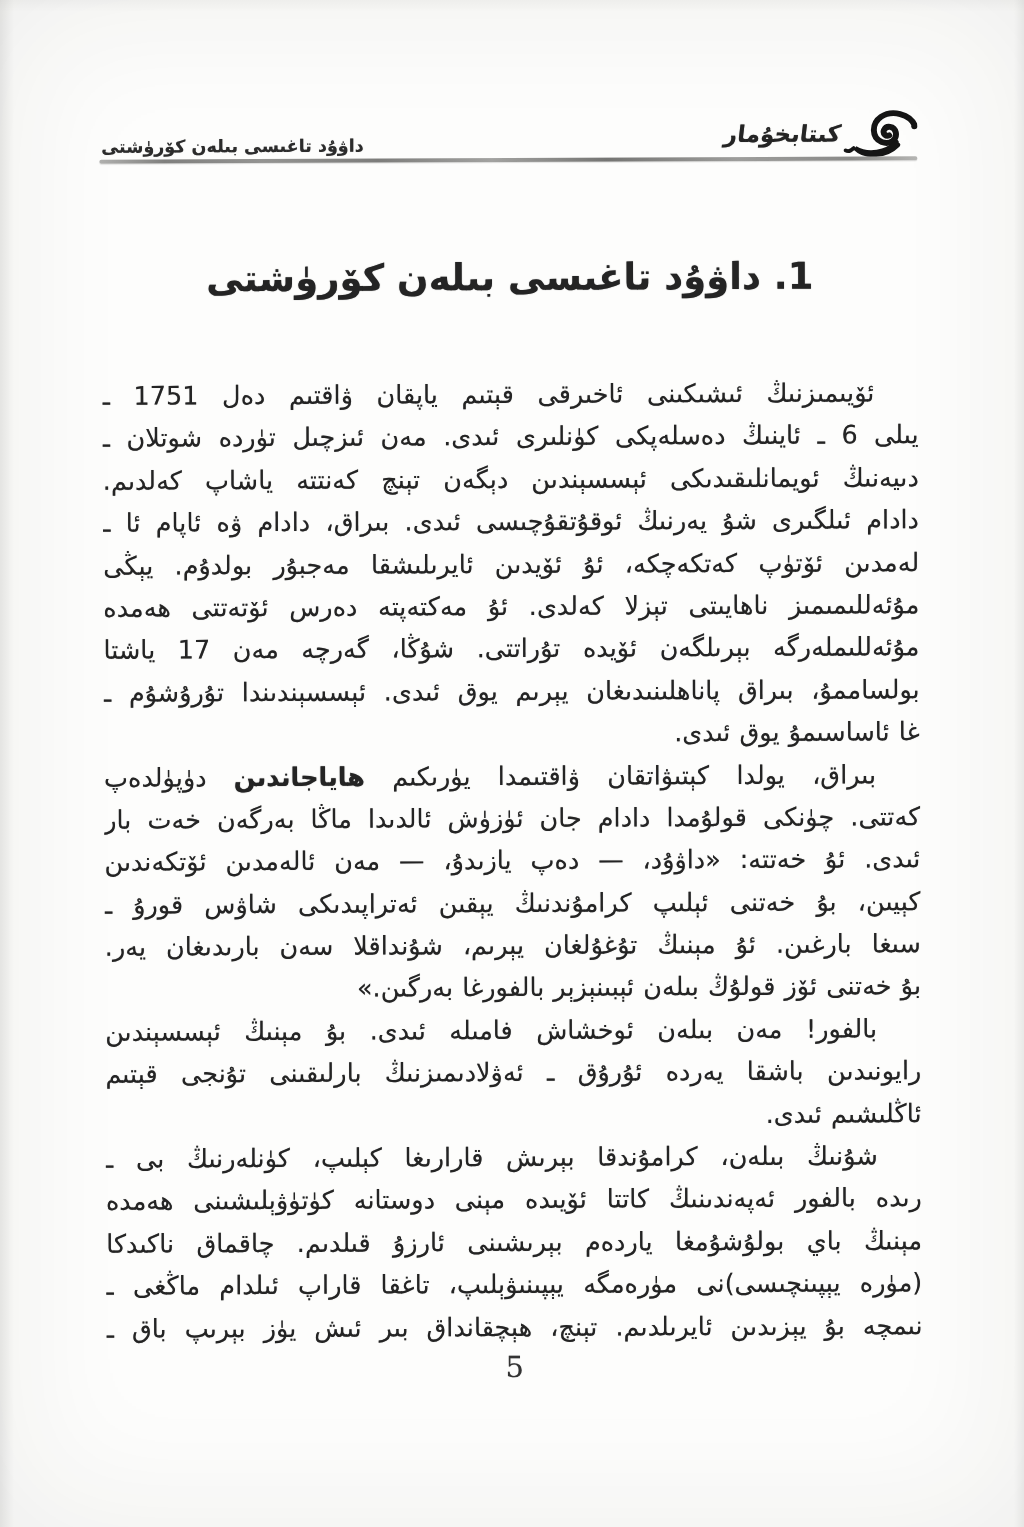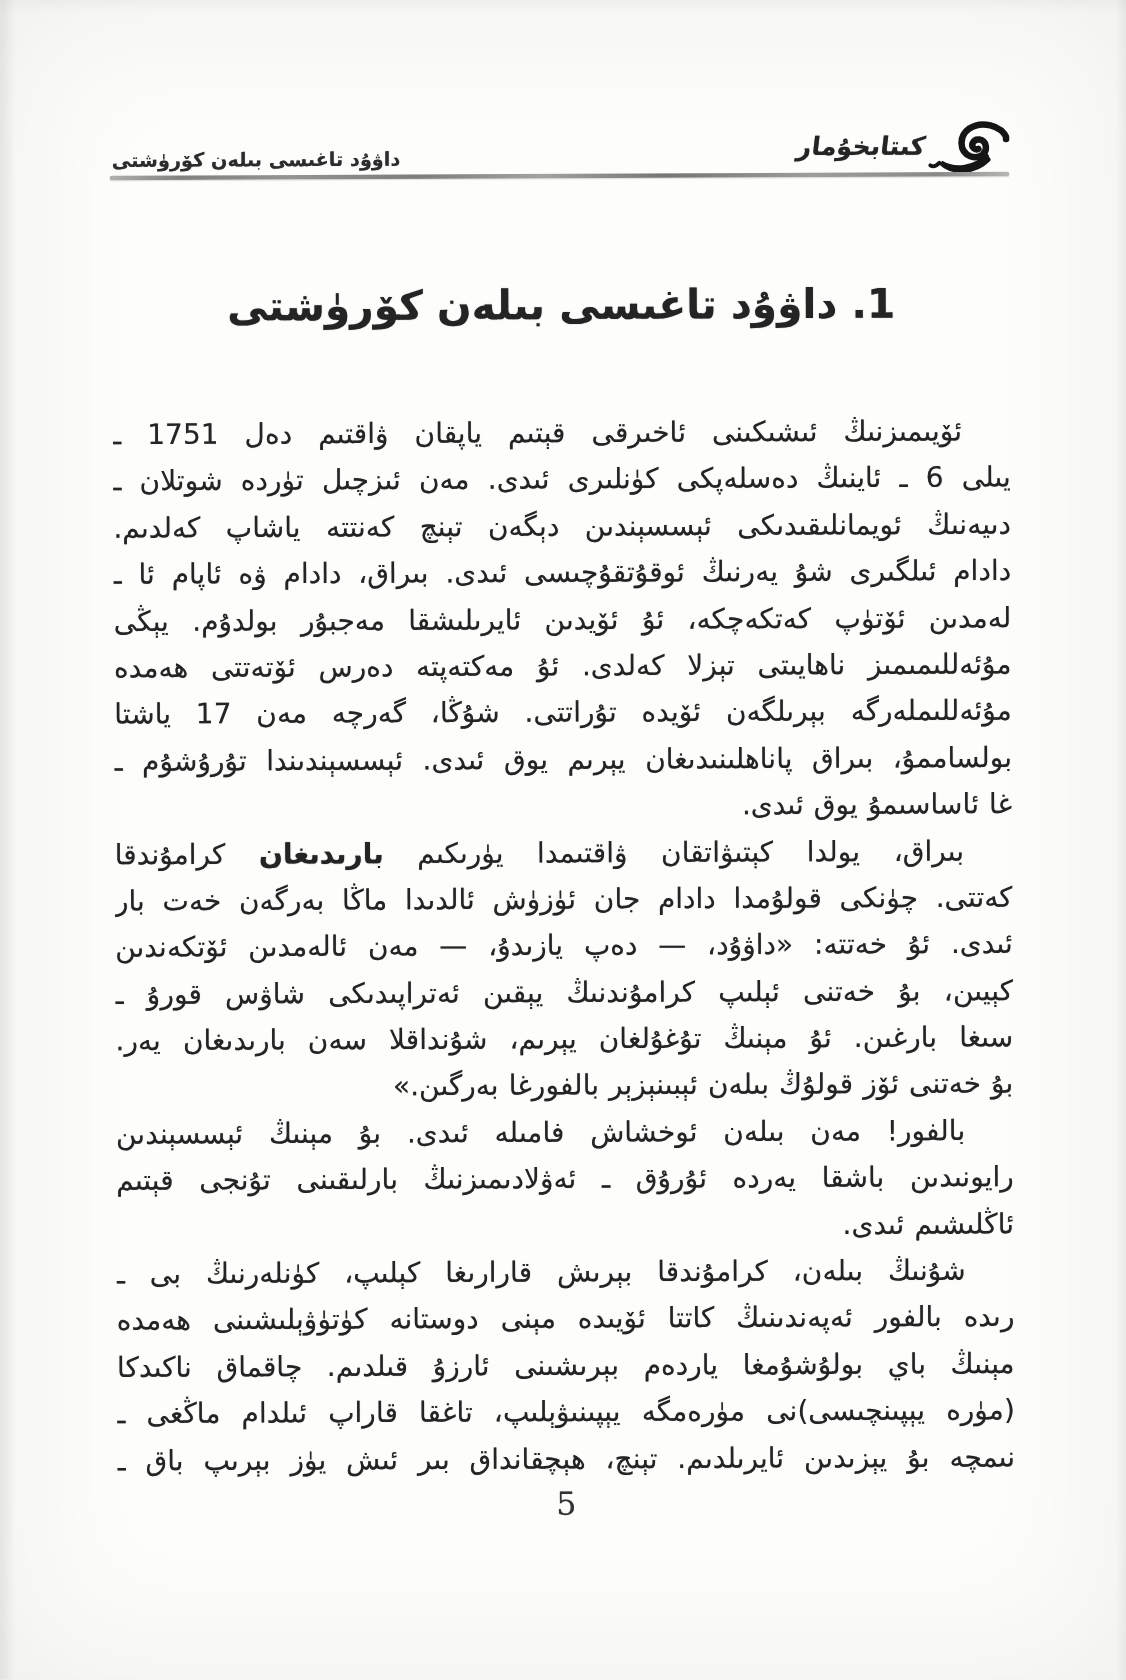--- a/index.html
+++ b/index.html
@@ -117,22 +117,22 @@
       <div class="line">دىيەنىڭ ئويمانلىقىدىكى ئېسسېندىن دېگەن تېنچ كەنتتە ياشاپ كەلدىم.</div>
       <div class="line">دادام ئىلگىرى شۇ يەرنىڭ ئوقۇتقۇچىسى ئىدى. بىراق، دادام ۋە ئاپام ئا ـ</div>
       <div class="line">لەمدىن ئۆتۈپ كەتكەچكە، ئۇ ئۆيدىن ئايرىلىشقا مەجبۇر بولدۇم. يېڭى</div>
       <div class="line">مۇئەللىمىمىز ناھايىتى تېزلا كەلدى. ئۇ مەكتەپتە دەرس ئۆتەتتى ھەمدە</div>
       <div class="line">مۇئەللىملەرگە بېرىلگەن ئۆيدە تۇراتتى. شۇڭا، گەرچە مەن 17 ياشتا</div>
       <div class="line">بولساممۇ، بىراق پاناھلىنىدىغان يېرىم يوق ئىدى. ئېسسېندىندا تۇرۇشۇم ـ</div>
       <div class="line pend">غا ئاساسىمۇ يوق ئىدى.</div>
 
       <div class="line first">
         <span>بىراق، يولدا كېتىۋاتقان ۋاقتىمدا يۈرىكىم</span>
-        <span class="b">بارىدىغان</span>
-        <span>كرامۇندقا</span>
+        <span class="b">ھاياجاندىن</span>
+        <span>دۈپۈلدەپ</span>
       </div>
       <div class="line">كەتتى. چۈنكى قولۇمدا دادام جان ئۈزۈش ئالدىدا ماڭا بەرگەن خەت بار</div>
       <div class="line">ئىدى. ئۇ خەتتە: «داۋۇد، — دەپ يازىدۇ، — مەن ئالەمدىن ئۆتكەندىن</div>
       <div class="line">كېيىن، بۇ خەتنى ئېلىپ كرامۇندنىڭ يېقىن ئەتراپىدىكى شاۋس قورۇ ـ</div>
       <div class="line">سىغا بارغىن. ئۇ مېنىڭ تۇغۇلغان يېرىم، شۇنداقلا سەن بارىدىغان يەر.</div>
       <div class="line pend">بۇ خەتنى ئۆز قولۇڭ بىلەن ئېبىنېزېر بالفورغا بەرگىن.»</div>
 
       <div class="line first">بالفور! مەن بىلەن ئوخشاش فامىلە ئىدى. بۇ مېنىڭ ئېسسېندىن</div>
       <div class="line">رايونىدىن باشقا يەردە ئۇرۇق ـ ئەۋلادىمىزنىڭ بارلىقىنى تۇنجى قېتىم</div>
       <div class="line pend">ئاڭلىشىم ئىدى.</div>

